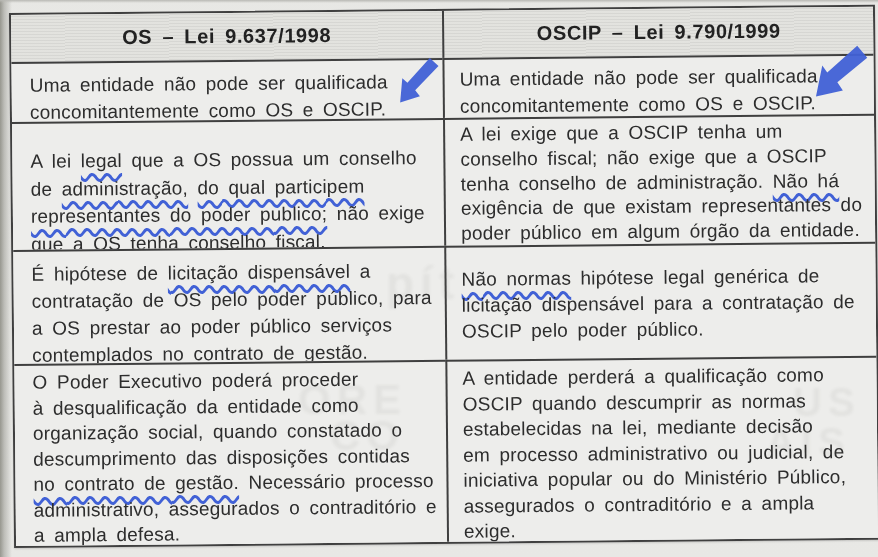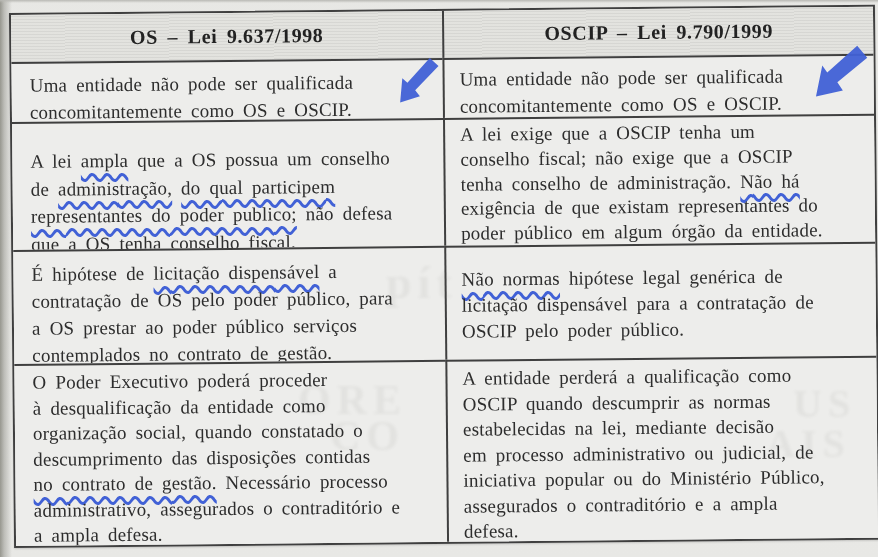--- a/index.html
+++ b/index.html
@@ -11,21 +11,21 @@
     --headerbg:#e2e2de;
   }
   html,body{margin:0;padding:0;}
   body{
     width:878px;height:557px;overflow:hidden;position:relative;
     background:var(--paper);
     font-family:"Liberation Sans","DejaVu Sans",sans-serif;
     color:var(--ink);
   }
   .page{position:absolute;inset:0;
-    background:linear-gradient(180deg,#e7e7e4 0%,#eaeae7 8%,#ebebe8 60%,#e8e8e5 100%);font-family:Liberation Serif, serif;}
+    background:linear-gradient(180deg,#e7e7e4 0%,#eaeae7 8%,#ebebe8 60%,#e8e8e5 100%);}
   .edge-left{position:absolute;left:0;top:0;width:12px;height:557px;
     background:linear-gradient(90deg,#97978f 0%,#bdbdb8 35%,rgba(233,233,230,0) 100%);}
   .edge-top{position:absolute;left:0;top:0;width:878px;height:3px;
     background:linear-gradient(180deg,#b9b9b4,rgba(233,233,230,0));}
 
   .table-wrap{
     position:absolute;left:9px;top:13px;width:862px;height:531px;
     transform:rotate(-0.55deg);transform-origin:4px 4px;
     border:2px solid var(--line);
     background:var(--cellbg);
@@ -98,23 +98,23 @@
 
     <div class="cell bt c0l">
           <div class="line"><span>Uma entidade não pode ser qualificada</span></div>
           <div class="line"><span>concomitantemente como OS e OSCIP.</span></div>
         </div>
         <div class="cell bt c0r bl">
           <div class="line"><span>Uma entidade não pode ser qualificada</span></div>
           <div class="line"><span>concomitantemente como OS e OSCIP.</span></div>
         </div>
         <div class="cell bt c1l">
-          <div class="line"><span>A lei </span><span class="wv">ampla</span><span> que a OS possua um conselho</span></div>
+          <div class="line"><span>A lei </span><span class="wv">legal</span><span> que a OS possua um conselho</span></div>
           <div class="line"><span>de </span><span class="wv">administração,</span><span> </span><span class="wv">do qual participem</span></div>
-          <div class="line"><span class="wv">representantes do poder publico;</span><span> não defesa</span></div>
+          <div class="line"><span class="wv">representantes do poder publico;</span><span> não exige</span></div>
           <div class="line"><span>que a OS tenha conselho fiscal.</span></div>
         </div>
         <div class="cell bt c1r bl">
           <div class="line"><span>A lei exige que a OSCIP tenha um</span></div>
           <div class="line"><span>conselho fiscal; não exige que a OSCIP</span></div>
           <div class="line"><span>tenha conselho de administração. </span><span class="wv">Não há</span></div>
           <div class="line"><span>exigência de que existam representantes do</span></div>
           <div class="line"><span>poder público em algum órgão da entidade.</span></div>
         </div>
         <div class="cell bt c2l">
@@ -137,21 +137,21 @@
           <div class="line"><span>administrativo, assegurados o contraditório e</span></div>
           <div class="line"><span>a ampla defesa.</span></div>
         </div>
         <div class="cell bt c3r bl">
           <div class="line"><span>A entidade perderá a qualificação como</span></div>
           <div class="line"><span>OSCIP quando descumprir as normas</span></div>
           <div class="line"><span>estabelecidas na lei, mediante decisão</span></div>
           <div class="line"><span>em processo administrativo ou judicial, de</span></div>
           <div class="line"><span>iniciativa popular ou do Ministério Público,</span></div>
           <div class="line"><span>assegurados o contraditório e a ampla</span></div>
-          <div class="line"><span>defesa.</span></div>
+          <div class="line"><span>exige.</span></div>
         </div>
       </div>
   </div>
 
   <div class="pen-arrow arrow-left">
     <svg viewBox="0 0 100 100" xmlns="http://www.w3.org/2000/svg" aria-hidden="true">
       <path d="M12,90 L54,80 L45,67 L97,20 L80,2 L30,50 L20,40 Z" fill="#4161d6" opacity="0.95"></path>
     </svg>
   </div>
   <div class="pen-arrow arrow-right">

